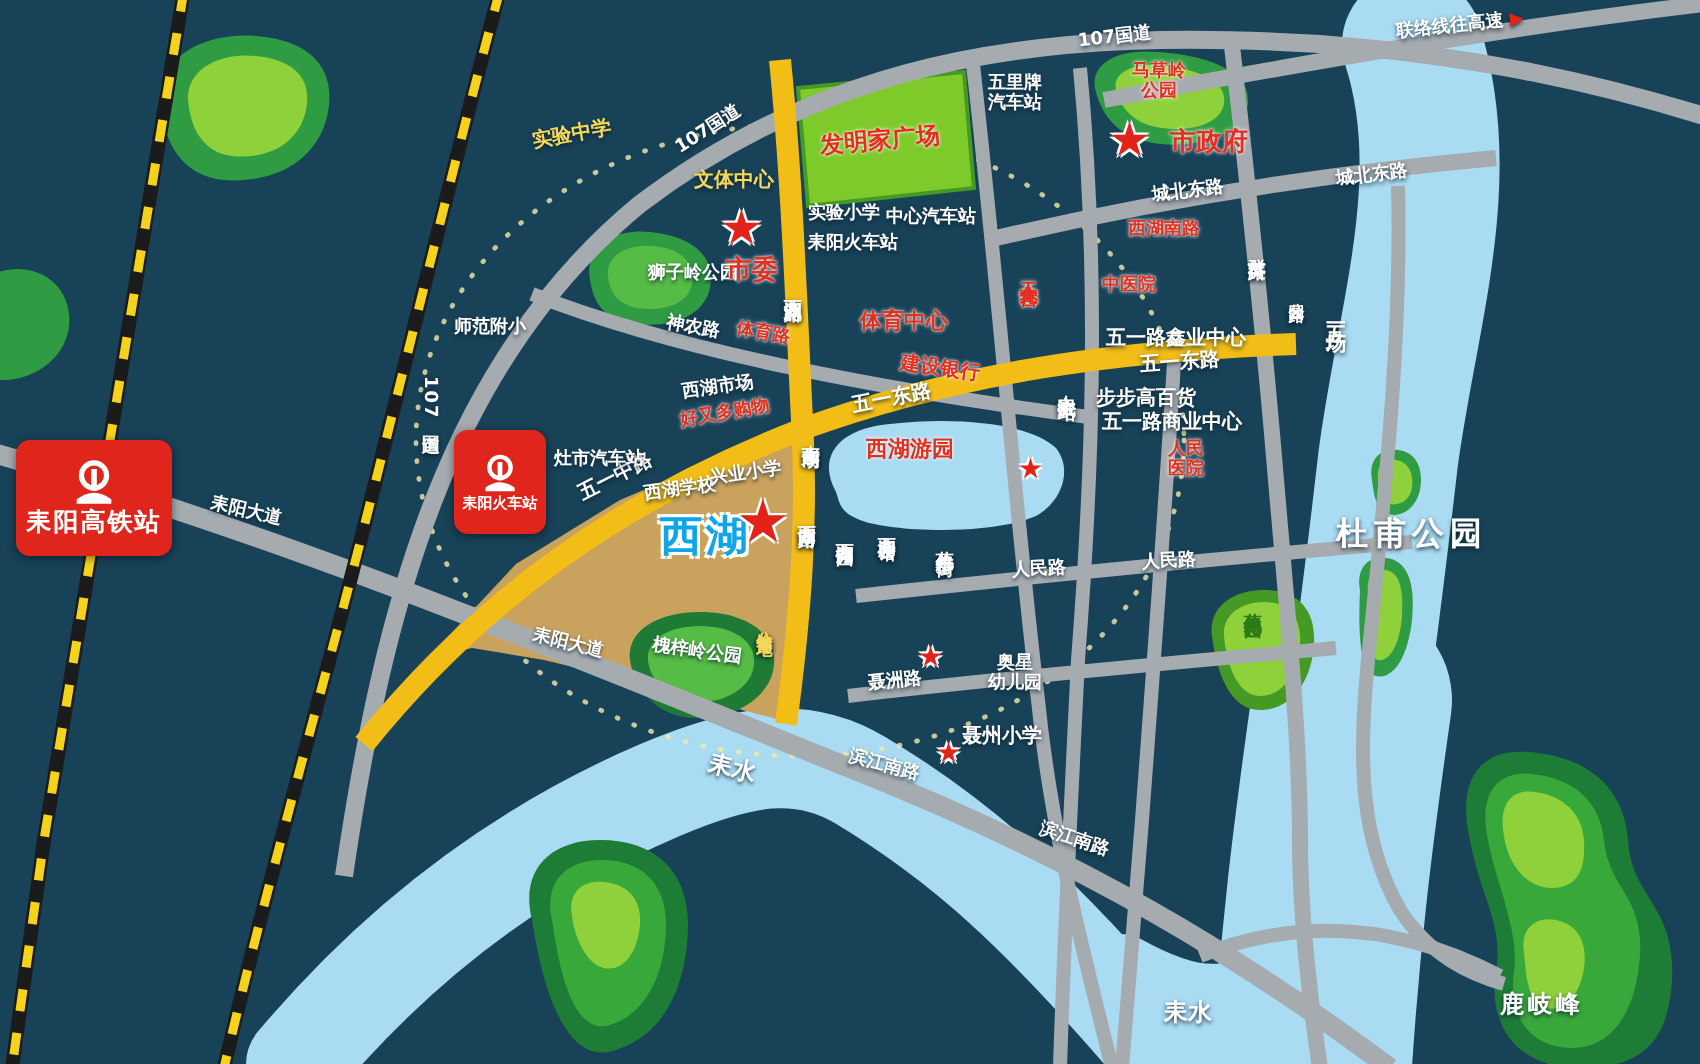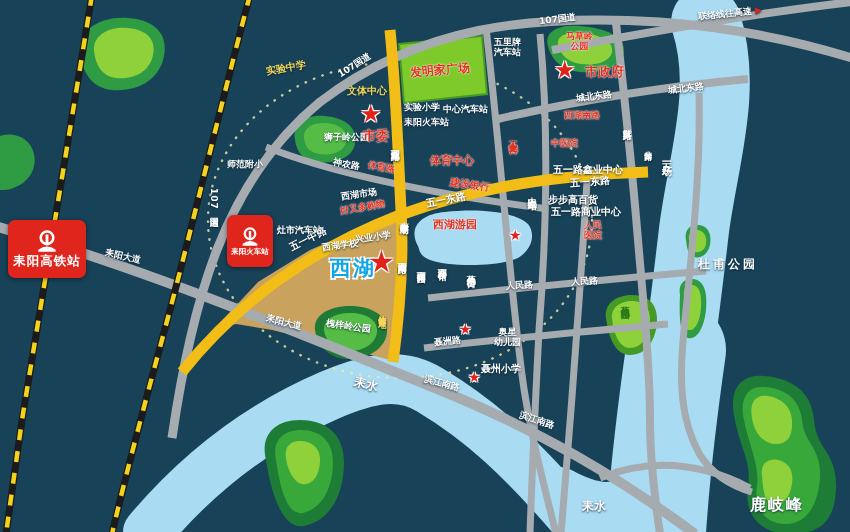--- a/index.html
+++ b/index.html
@@ -182,22 +182,22 @@
   <div class="lbl sm v" style="left:437px;top:261px">西湖公馆</div>
   <div class="lbl sm v" style="left:466px;top:268px">蔡伦步行街</div>
   <div class="lbl sm wrap" style="left:494px;top:327px">
     <span style="display:block">奥星</span>
     <span style="display:block">幼儿园</span>
   </div>
   <div class="lbl" style="left:481px;top:363px">聂州小学</div>
   <div class="lbl xs yellow v" style="left:377px;top:309px">公铁储备用地</div>
   <div class="lbl sm" style="left:326px;top:321px;transform:rotate(8deg)">槐梓岭公园</div>
   <div class="lbl sm green v" style="left:620px;top:299px">蔡伦纪念园</div>
-  <div class="lbl" style="left:698px;top:258px;font-size:12px;letter-spacing:3px">杜甫公园</div>
-  <div class="lbl" style="left:750px;top:496px;font-size:16px;letter-spacing:2px">鹿岐峰</div>
+  <div class="lbl" style="left:668px;top:258px;font-size:16px;letter-spacing:3px">杜甫公园</div>
+  <div class="lbl" style="left:750px;top:496px;font-size:12px;letter-spacing:2px">鹿岐峰</div>
   <div class="lbl" style="left:354px;top:378px;font-size:12px;transform:rotate(14deg)">耒水</div>
   <div class="lbl" style="left:582px;top:500px;font-size:12px">耒水</div>
 
   <div class="big-name" style="left:330px;top:254px">西湖</div>
   <div class="star" style="left:368px;top:247px;font-size:30px">★</div>
 
   <div class="star" style="left:509px;top:228px;font-size:14px">★</div>
   <div class="star" style="left:459px;top:322px;font-size:14px">★</div>
   <div class="star" style="left:468px;top:370px;font-size:14px">★</div>
 

